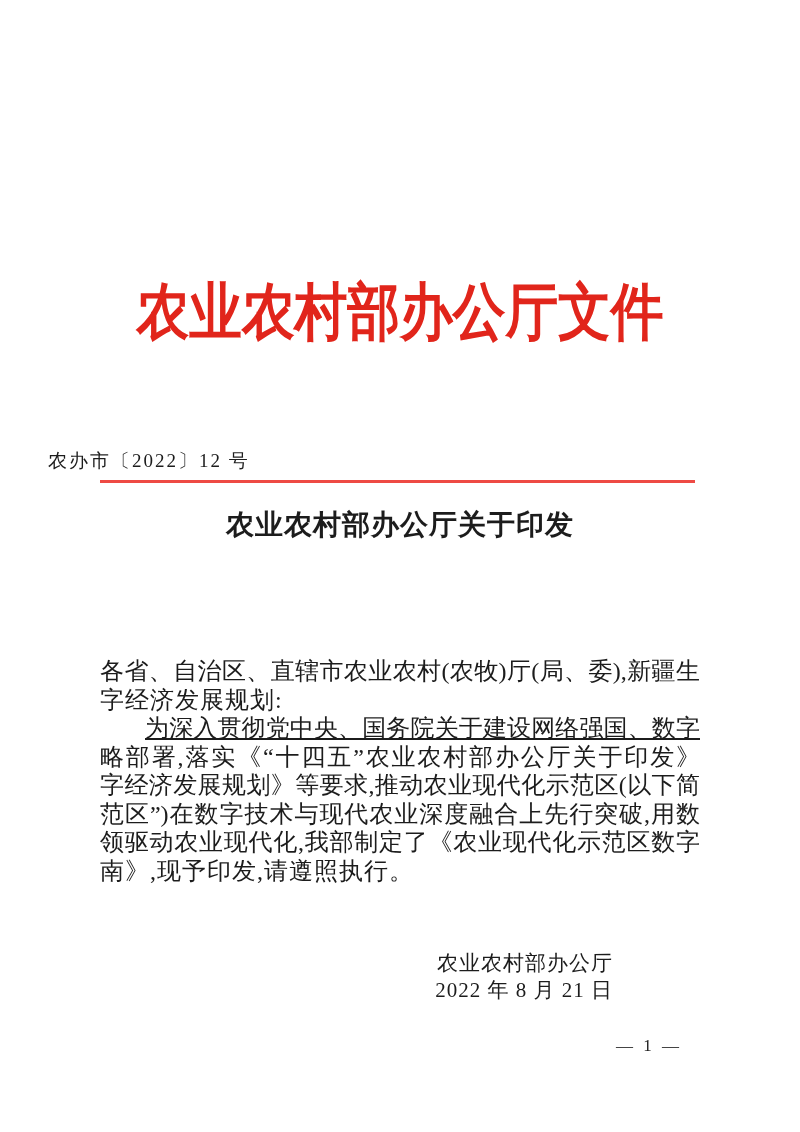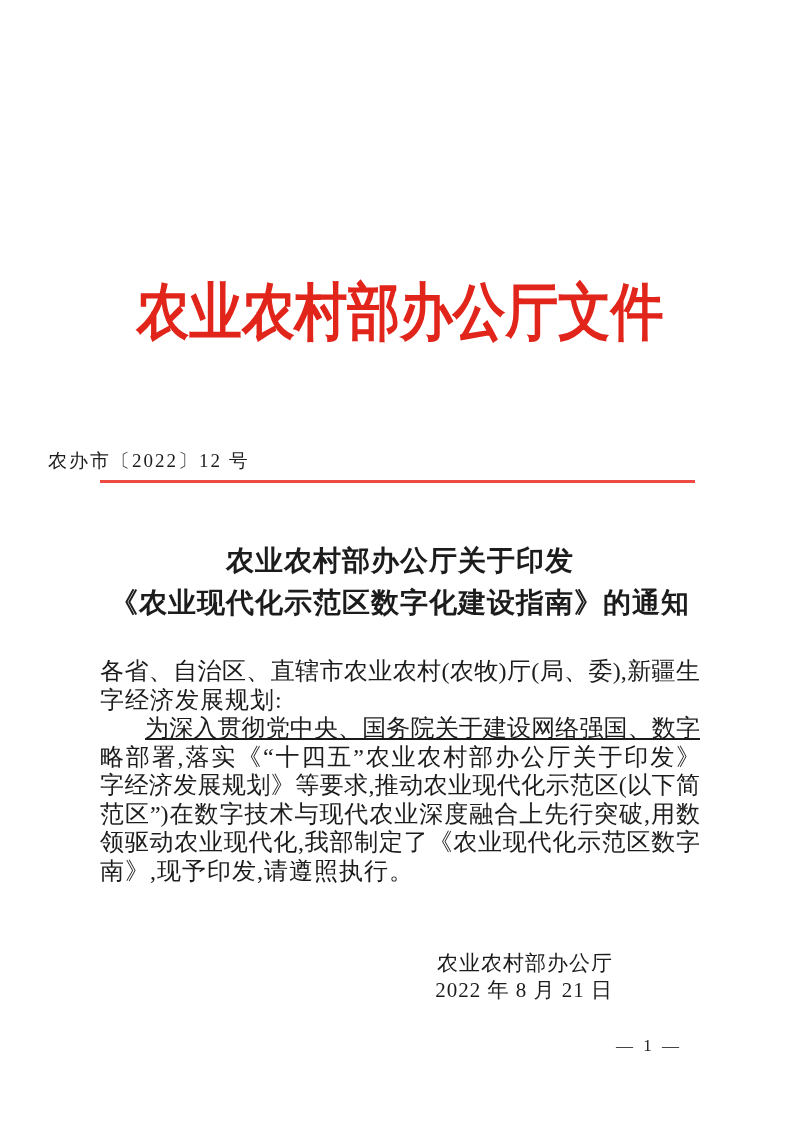--- a/index.html
+++ b/index.html
@@ -43,21 +43,21 @@
   }
   .red-rule {
     position: absolute;
     top: 464px;
     left: 100px;
     width: 595px;
     height: 3px;
   }
   .notice-title {
     position: absolute;
-    top: 524px;
+    top: 488px;
     left: 100px;
     width: 600px;
     text-align: center;
     font-size: 28px;
     font-weight: bold;
     line-height: 42px;
     letter-spacing: 1px;
   }
   .body-text {
     position: absolute;
@@ -112,21 +112,20 @@
 <div class="page">
 
   <div class="header-title" style="color: rgb(225, 37, 27);">农业农村部办公厅文件</div>
 
   <div class="doc-number">农办市〔2022〕12 号</div>
 
   <div class="red-rule" style="background: rgb(238, 74, 68);"></div>
 
   <div class="notice-title">
     <div>农业农村部办公厅关于印发</div>
-    <div>《农业现代化示范区数字化建设指南》的通知</div>
   </div>
 
   <div class="body-text">
     <div class="line jl">各省、自治区、直辖市农业农村(农牧)厅(局、委),新疆生产建设</div>
     <div class="line ll">字经济发展规划:</div>
     <div class="line jl indent">为深入贯彻党中央、国务院关于建设网络强国、数字中国的战</div>
     <div class="line jl">略部署,落实《“十四五”农业农村部办公厅关于印发》《“十四五”数</div>
     <div class="line jl">字经济发展规划》等要求,推动农业现代化示范区(以下简称“示</div>
     <div class="line jl">范区”)在数字技术与现代农业深度融合上先行突破,用数字化引</div>
     <div class="line jl">领驱动农业现代化,我部制定了《农业现代化示范区数字化建设指</div>

